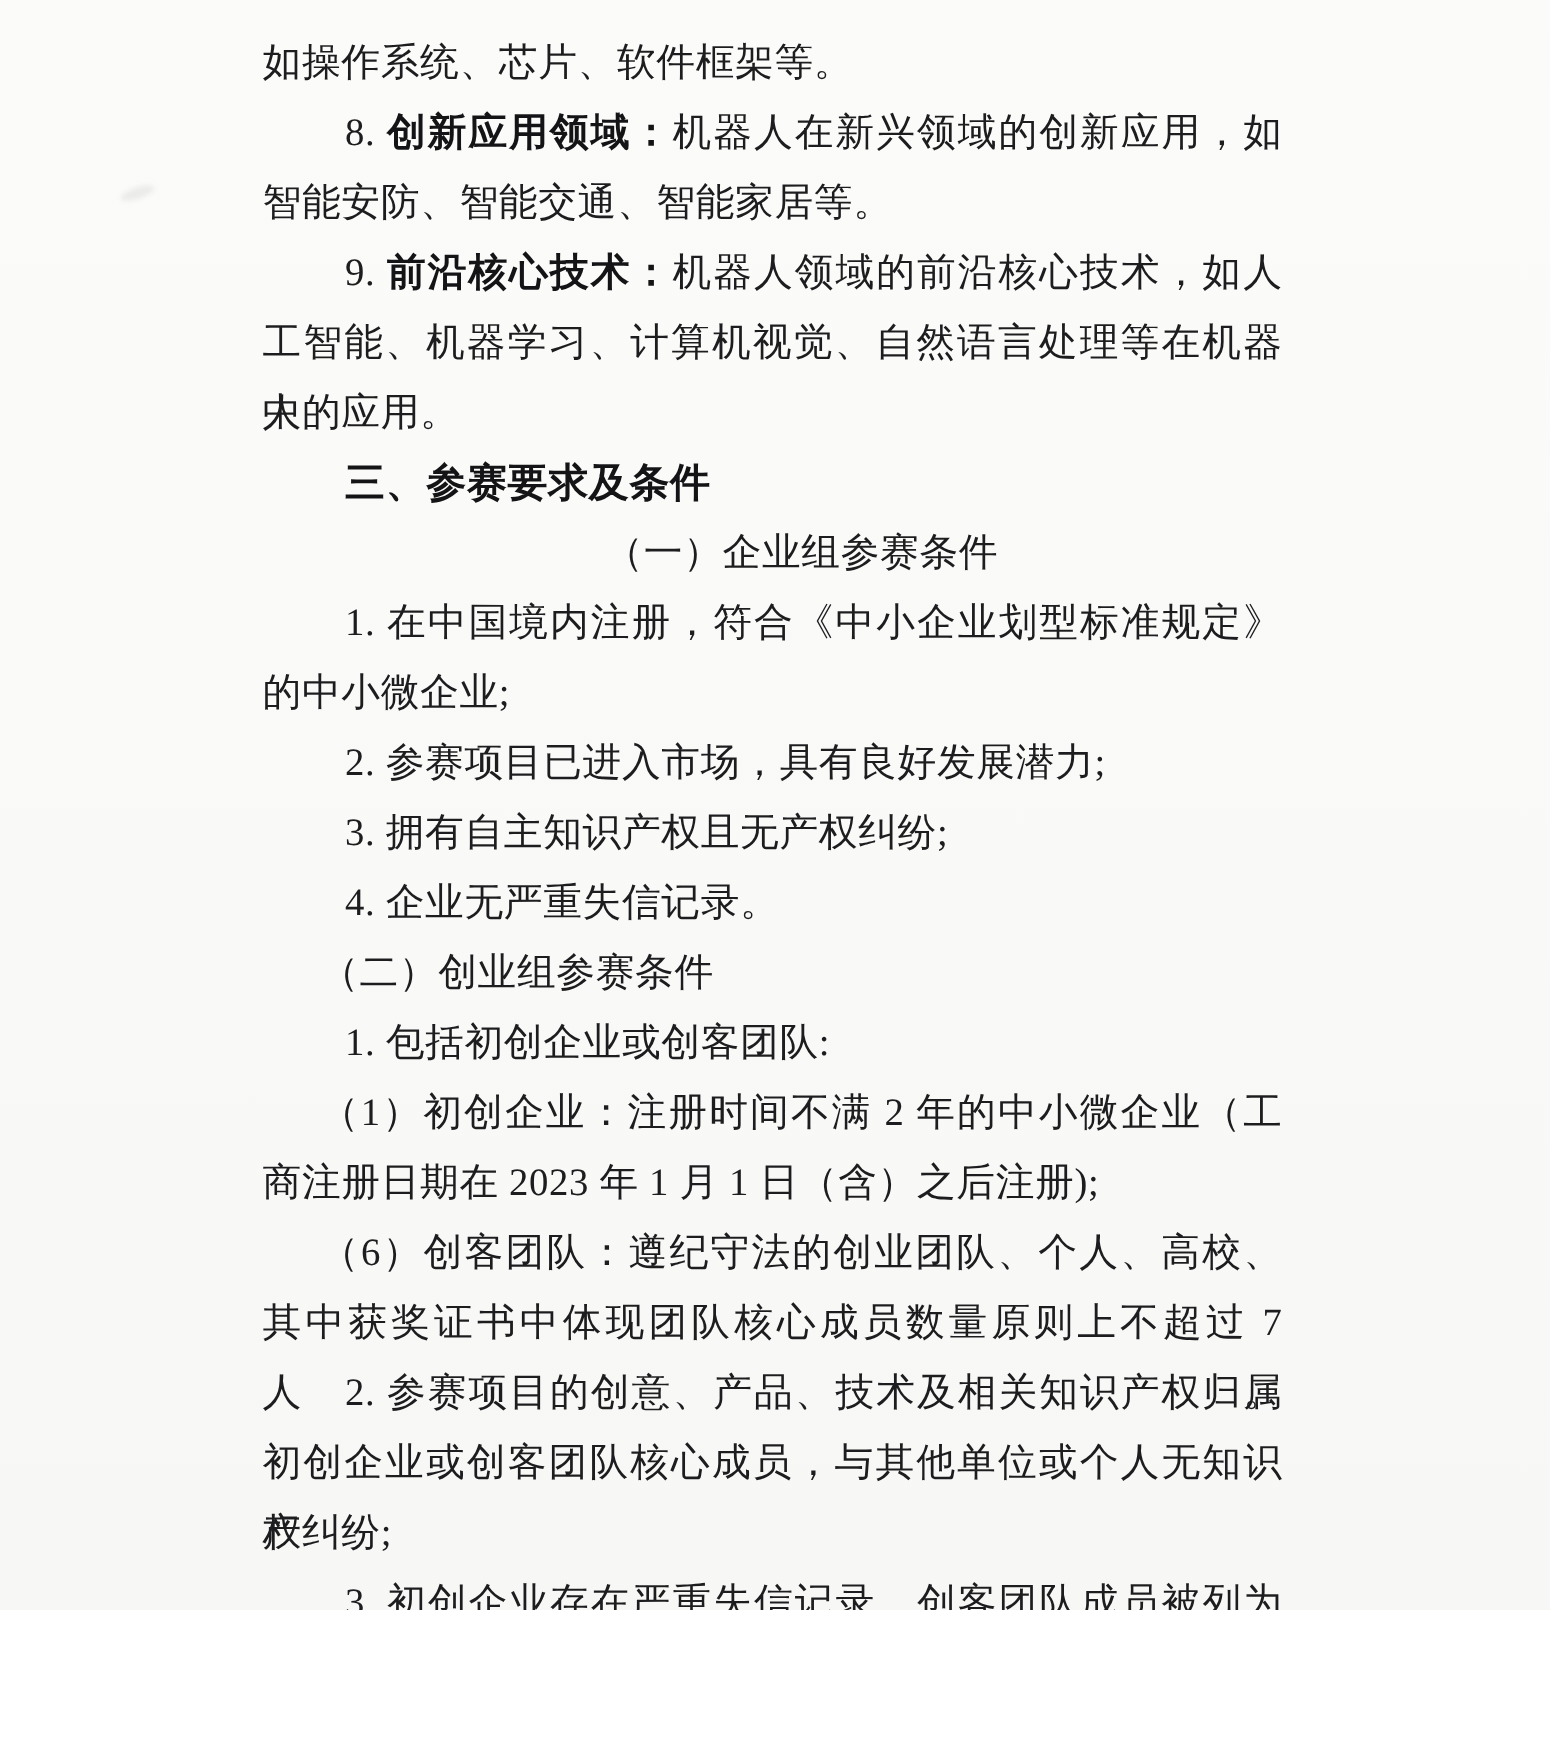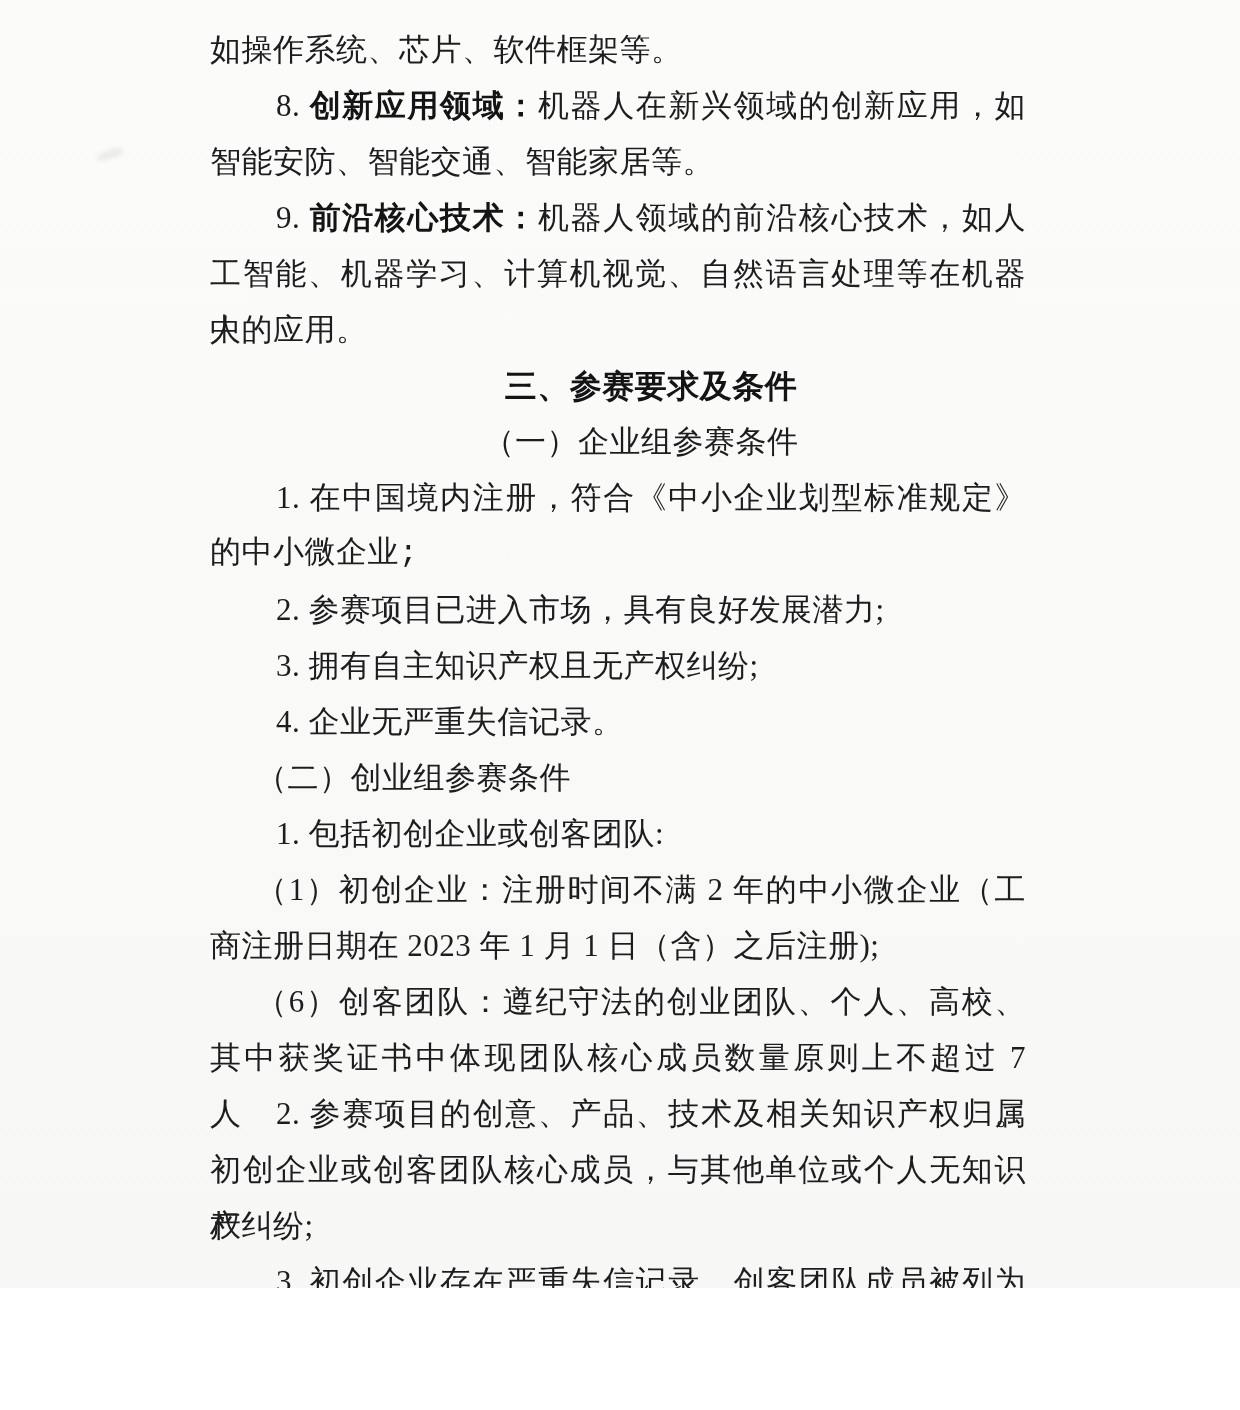--- a/index.html
+++ b/index.html
@@ -34,21 +34,20 @@
     letter-spacing: 0.5px;
   }
   .line.justify {
     text-align: justify;
     text-align-last: justify;
   }
   .line .bold,
   .line.heading {
     font-weight: 700;
     color: #141416;
-    text-align: center;
   }
   .line.heading {
     font-size: 32px;
   }
   .scan-smudge {
     position: absolute;
     left: 96px;
     top: 150px;
     width: 28px;
     height: 9px;
@@ -67,21 +66,21 @@
   <div class="doc-body">
       <div class="line" style="text-indent: 0px;"><span>如操作系统、芯片、软件框架等。</span></div>
       <div class="line justify" style="text-indent: 66px;"><span>8. </span><span class="bold">创新应用领域：</span><span>机器人在新兴领域的创新应用，如</span></div>
       <div class="line" style="text-indent: 0px;"><span>智能安防、智能交通、智能家居等。</span></div>
       <div class="line justify" style="text-indent: 66px;"><span>9. </span><span class="bold">前沿核心技术：</span><span>机器人领域的前沿核心技术，如人</span></div>
       <div class="line justify" style="text-indent: 0px;"><span>工智能、机器学习、计算机视觉、自然语言处理等在机器人</span></div>
       <div class="line" style="text-indent: 0px;"><span>中的应用。</span></div>
       <div class="line heading" style="text-indent: 66px;"><span class="bold">三、参赛要求及条件</span></div>
       <div class="line" style="text-indent: 46px; text-align: center;"><span>（一）企业组参赛条件</span></div>
       <div class="line justify" style="text-indent: 66px;"><span>1. 在中国境内注册，符合《中小企业划型标准规定》</span></div>
-      <div class="line" style="text-indent: 0px; font-family: Liberation Mono, monospace;"><span>的中小微企业;</span></div>
+      <div class="line" style="text-indent: 0px;"><span>的中小微企业;</span></div>
       <div class="line" style="text-indent: 66px;"><span>2. 参赛项目已进入市场，具有良好发展潜力;</span></div>
       <div class="line" style="text-indent: 66px;"><span>3. 拥有自主知识产权且无产权纠纷;</span></div>
       <div class="line" style="text-indent: 66px;"><span>4. 企业无严重失信记录。</span></div>
       <div class="line" style="text-indent: 46px;"><span>（二）创业组参赛条件</span></div>
       <div class="line" style="text-indent: 66px;"><span>1. 包括初创企业或创客团队:</span></div>
       <div class="line justify" style="text-indent: 46px;"><span>（1）初创企业：注册时间不满 2 年的中小微企业（工</span></div>
       <div class="line" style="text-indent: 0px;"><span>商注册日期在 2023 年 1 月 1 日（含）之后注册);</span></div>
       <div class="line justify" style="text-indent: 46px;"><span>（6）创客团队：遵纪守法的创业团队、个人、高校、</span></div>
       <div class="line justify" style="text-indent: 0px;"><span>其中获奖证书中体现团队核心成员数量原则上不超过 7 人。</span></div>
       <div class="line justify" style="text-indent: 66px;"><span>2. 参赛项目的创意、产品、技术及相关知识产权归属</span></div>

